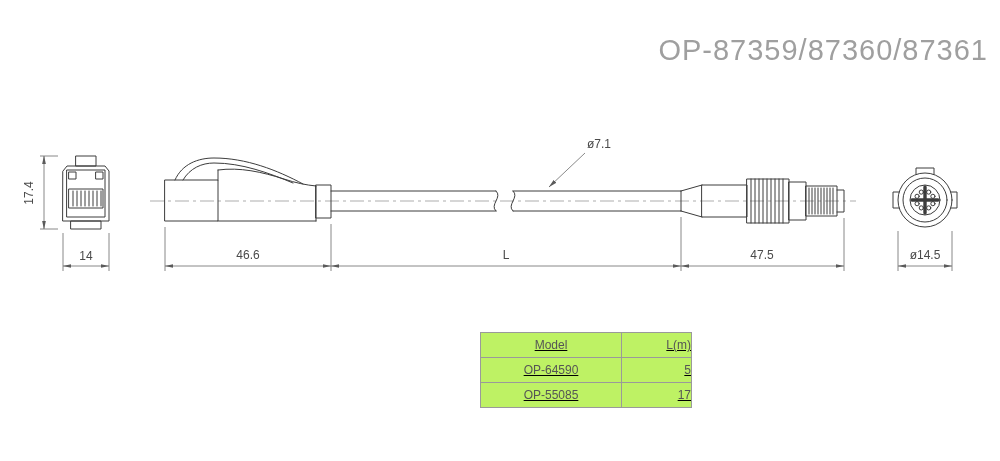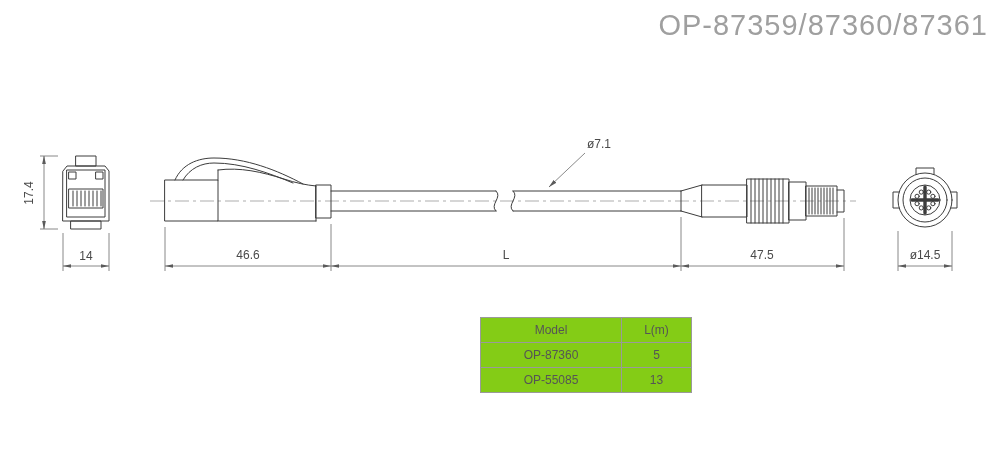--- a/index.html
+++ b/index.html
@@ -1,32 +1,32 @@
 <!DOCTYPE html>
 <html><head>
 <meta charset="utf-8">
 <style>
   html,body{margin:0;padding:0;background:#ffffff;}
   body{width:1000px;height:461px;position:relative;overflow:hidden;
        font-family:"Liberation Sans",sans-serif;}
-  .page-title{position:absolute;left:608px;top:9px;width:380px;
+  .page-title{position:absolute;left:608px;top:34px;width:380px;
       font-size:29px;letter-spacing:1px;color:#9f9f9f;text-align:right;
       font-weight:normal;white-space:nowrap;}
   svg{position:absolute;left:0;top:0;}
   .ln{stroke:#3c3c3c;fill:none;stroke-width:1;stroke-linejoin:round;stroke-linecap:round;}
   .dim{stroke:#6b6b6b;fill:none;stroke-width:0.8;}
   .dimtext{font-family:"Liberation Sans",sans-serif;font-size:12px;fill:#4a4a4a;
       text-anchor:middle;stroke:none;}
   .cl{stroke:#8a8a8a;stroke-width:0.7;stroke-dasharray:14 4 3 4;fill:none;}
-  .spec{position:absolute;left:480px;top:317px;border-collapse:collapse;
-      background:#84cc16;}
+  .spec{position:absolute;left:480px;top:332px;border-collapse:collapse;
+      background:#bef264;text-decoration:underline;}
   .spec th,.spec td{border:1px solid #9a9a9a;font-size:12px;color:#555;
       font-weight:normal;text-align:center;height:24px;padding:0;}
   .spec .c-model{width:140px;}
-  .spec .c-len{width:69px;}
+  .spec .c-len{width:69px;text-align:right;}
 </style>
 </head>
 <body>
 
 <div class="page-title">OP-87359/87360/87361</div>
 
 <svg width="1000" height="461" viewBox="0 0 1000 461">
   <defs>
     <marker id="arr" viewBox="0 0 10 6" refX="9.5" refY="3" markerWidth="11" markerHeight="7" orient="auto-start-reverse">
       <path d="M0,0.8 L10,3 L0,5.2 Z" fill="#5a5a5a"></path>
@@ -121,21 +121,21 @@
   </g>
 </svg>
 
 <table class="spec">
   <tbody>
       <tr>
     <th class="c-model">Model</th>
     <th class="c-len">L(m)</th>
   </tr>
   <tr>
-    <td class="c-model">OP-87360</td>
+    <td class="c-model">OP-64590</td>
     <td class="c-len">5</td>
   </tr>
   <tr>
     <td class="c-model">OP-55085</td>
-    <td class="c-len">13</td>
+    <td class="c-len">17</td>
   </tr>
 </tbody>
   </table>
 
 </body></html>

